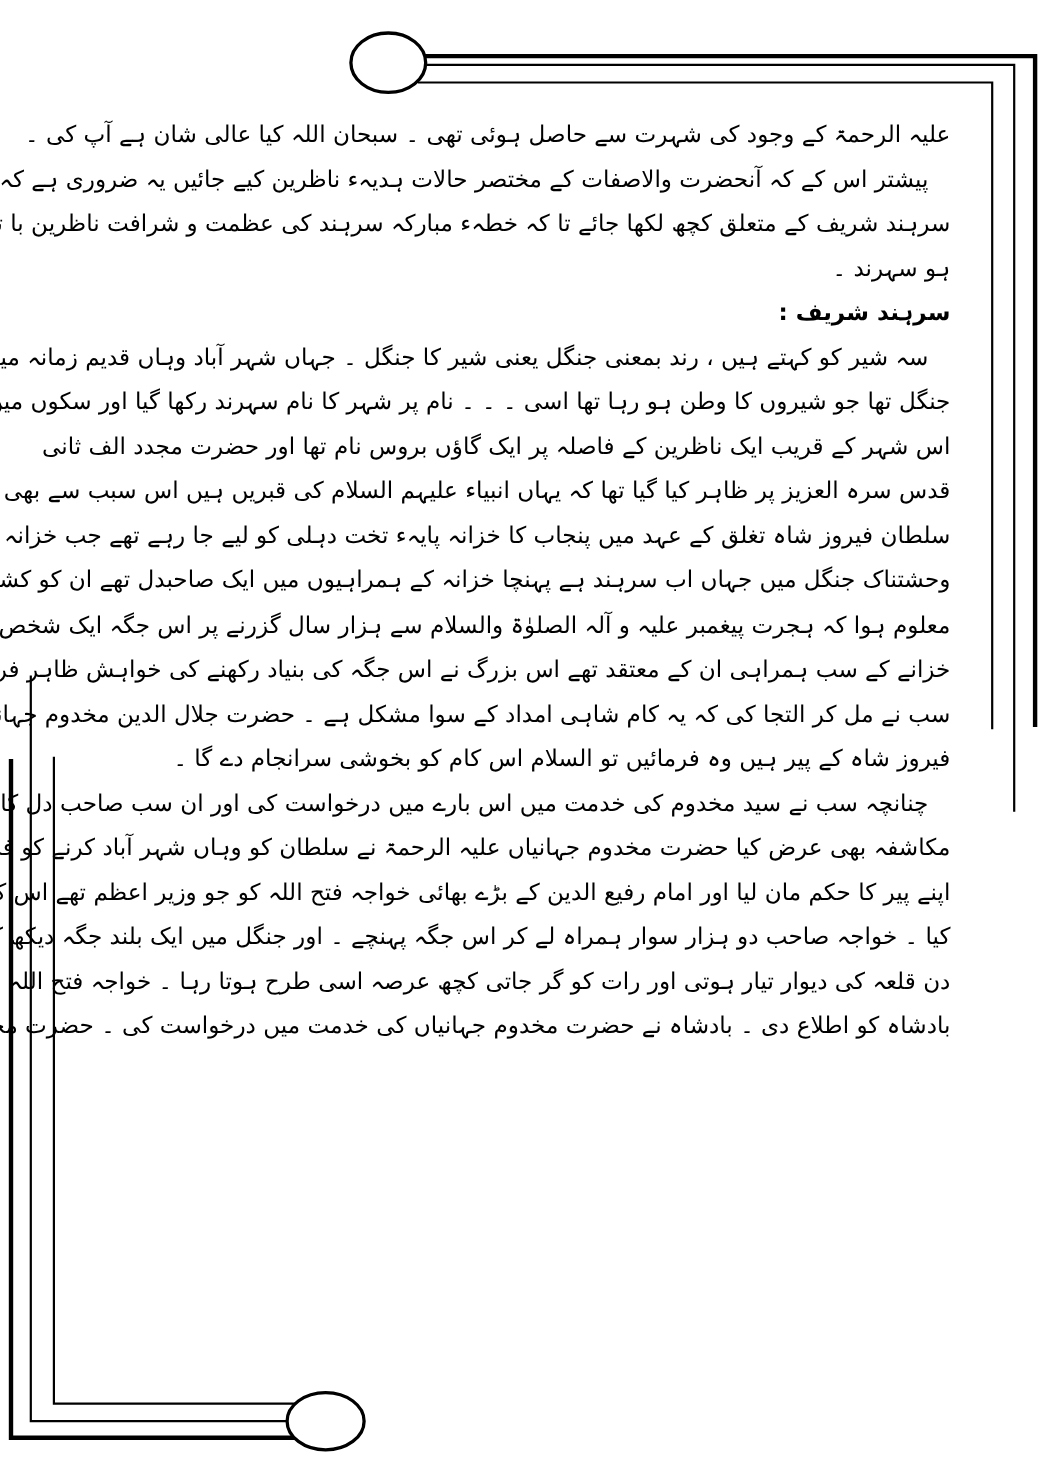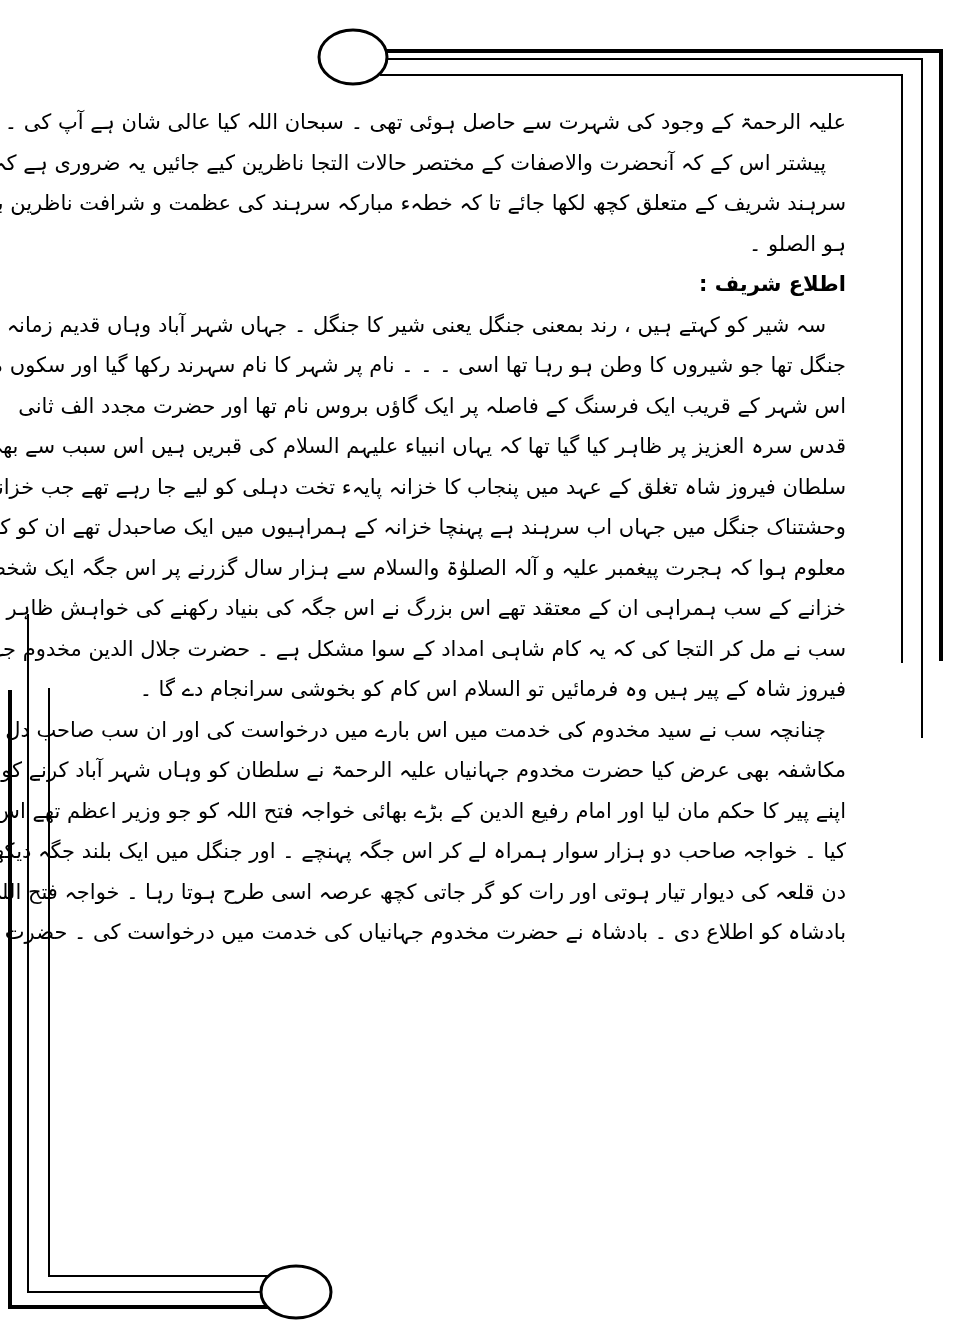--- a/index.html
+++ b/index.html
@@ -18,21 +18,21 @@
     .frame-svg {
       position: absolute;
       left: 0;
       top: 0;
       width: 960px;
       height: 1334px;
       pointer-events: none;
     }
     .page-text {
       position: absolute;
-      left: 56px;
+      left: 74px;
       top: 102px;
       width: 790px;
       direction: rtl;
       text-align: justify;
       text-align-last: right;
       font-size: 21px;
       line-height: 40.5px;
       letter-spacing: 0;
     }
     .line {
@@ -63,27 +63,27 @@
   <g fill="none" stroke="#000">
     <path d="M10 690 L10 1307 L270 1307" stroke-width="4"></path>
     <path d="M28 614 L28 1292 L265 1292" stroke-width="2"></path>
     <path d="M49 688 L49 1276 L272 1276" stroke-width="2"></path>
     <ellipse cx="296" cy="1292" rx="35" ry="26" fill="#fff" stroke-width="3"></ellipse>
   </g>
 </svg>
 
 <div class="page-text">
   <span class="line">علیہ الرحمۃ کے وجود کی شہرت سے حاصل ہوئی تھی ۔ سبحان اللہ کیا عالی شان ہے آپ کی ۔</span>
-  <span class="line para-first">پیشتر اس کے کہ آنحضرت والاصفات کے مختصر حالات التجا ناظرین کیے جائیں یہ ضروری ہے کہ</span>
+  <span class="line para-first">پیشتر اس کے کہ آنحضرت والاصفات کے مختصر حالات ہدیہء ناظرین کیے جائیں یہ ضروری ہے کہ</span>
   <span class="line">سرہند شریف کے متعلق کچھ لکھا جائے تا کہ خطہء مبارکہ سرہند کی عظمت و شرافت ناظرین با تمکین پر واضح</span>
-  <span class="line">ہو الصلو ۔</span>
-  <span class="line heading">اطلاع شریف :</span>
+  <span class="line">ہو سہرند ۔</span>
+  <span class="line heading">سرہند شریف :</span>
   <span class="line para-first">سہ شیر کو کہتے ہیں ، رند بمعنی جنگل یعنی شیر کا جنگل ۔ جہاں شہر آباد وہاں قدیم زمانہ میں ایک وحشتناک</span>
   <span class="line">جنگل تھا جو شیروں کا وطن ہو رہا تھا اسی ۔ ۔ ۔ نام پر شہر کا نام سہرند رکھا گیا اور سکوں میں بھی یہی نام مستعمل ہوا</span>
-  <span class="line">اس شہر کے قریب ایک فرسنگ کے فاصلہ پر ایک گاؤں بروس نام تھا اور حضرت مجدد الف ثانی</span>
+  <span class="line">اس شہر کے قریب ایک ناظرین کے فاصلہ پر ایک گاؤں بروس نام تھا اور حضرت مجدد الف ثانی</span>
   <span class="line">قدس سرہ العزیز پر ظاہر کیا گیا تھا کہ یہاں انبیاء علیہم السلام کی قبریں ہیں اس سبب سے بھی اس شہر کو فضیلت</span>
   <span class="line">سلطان فیروز شاہ تغلق کے عہد میں پنجاب کا خزانہ پایہء تخت دہلی کو لیے جا رہے تھے جب خزانہ اس</span>
   <span class="line">وحشتناک جنگل میں جہاں اب سرہند ہے پہنچا خزانہ کے ہمراہیوں میں ایک صاحبدل تھے ان کو کشف سے</span>
   <span class="line">معلوم ہوا کہ ہجرت پیغمبر علیہ و آلہ الصلوٰۃ والسلام سے ہزار سال گزرنے پر اس جگہ ایک شخص پیدا ہوا جو وحید</span>
   <span class="line">خزانے کے سب ہمراہی ان کے معتقد تھے اس بزرگ نے اس جگہ کی بنیاد رکھنے کی خواہش ظاہر فرمائی</span>
   <span class="line">سب نے مل کر التجا کی کہ یہ کام شاہی امداد کے سوا مشکل ہے ۔ حضرت جلال الدین مخدوم جہانیاں سلطان</span>
   <span class="line">فیروز شاہ کے پیر ہیں وہ فرمائیں تو السلام اس کام کو بخوشی سرانجام دے گا ۔</span>
   <span class="line para-first">چنانچہ سب نے سید مخدوم کی خدمت میں اس بارے میں درخواست کی اور ان سب صاحب دل کا</span>
   <span class="line">مکاشفہ بھی عرض کیا حضرت مخدوم جہانیاں علیہ الرحمۃ نے سلطان کو وہاں شہر آباد کرنے کو فرمایا ۔ سلطان نے</span>
   <span class="line">اپنے پیر کا حکم مان لیا اور امام رفیع الدین کے بڑے بھائی خواجہ فتح اللہ کو جو وزیر اعظم تھے اس کام پر متعین</span>

